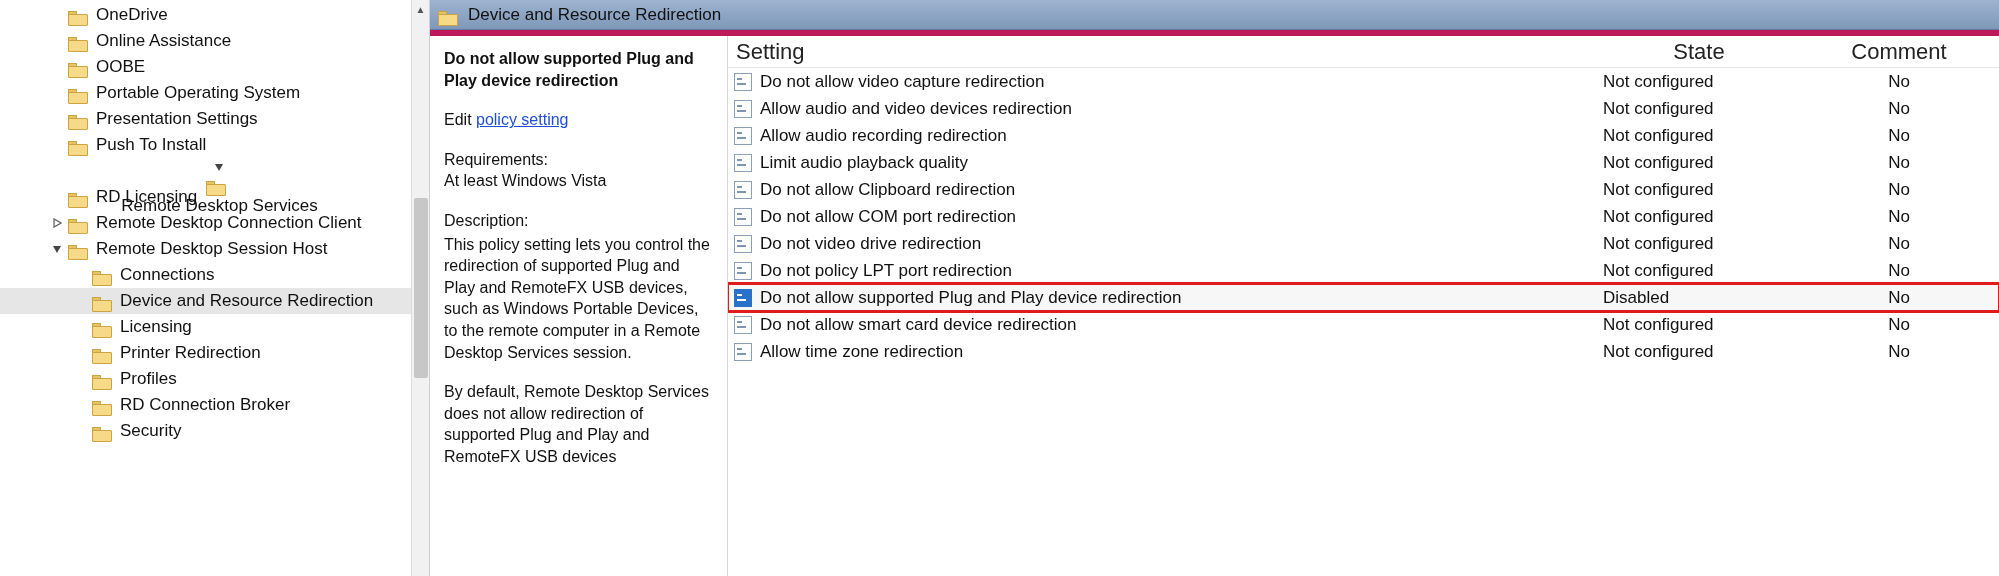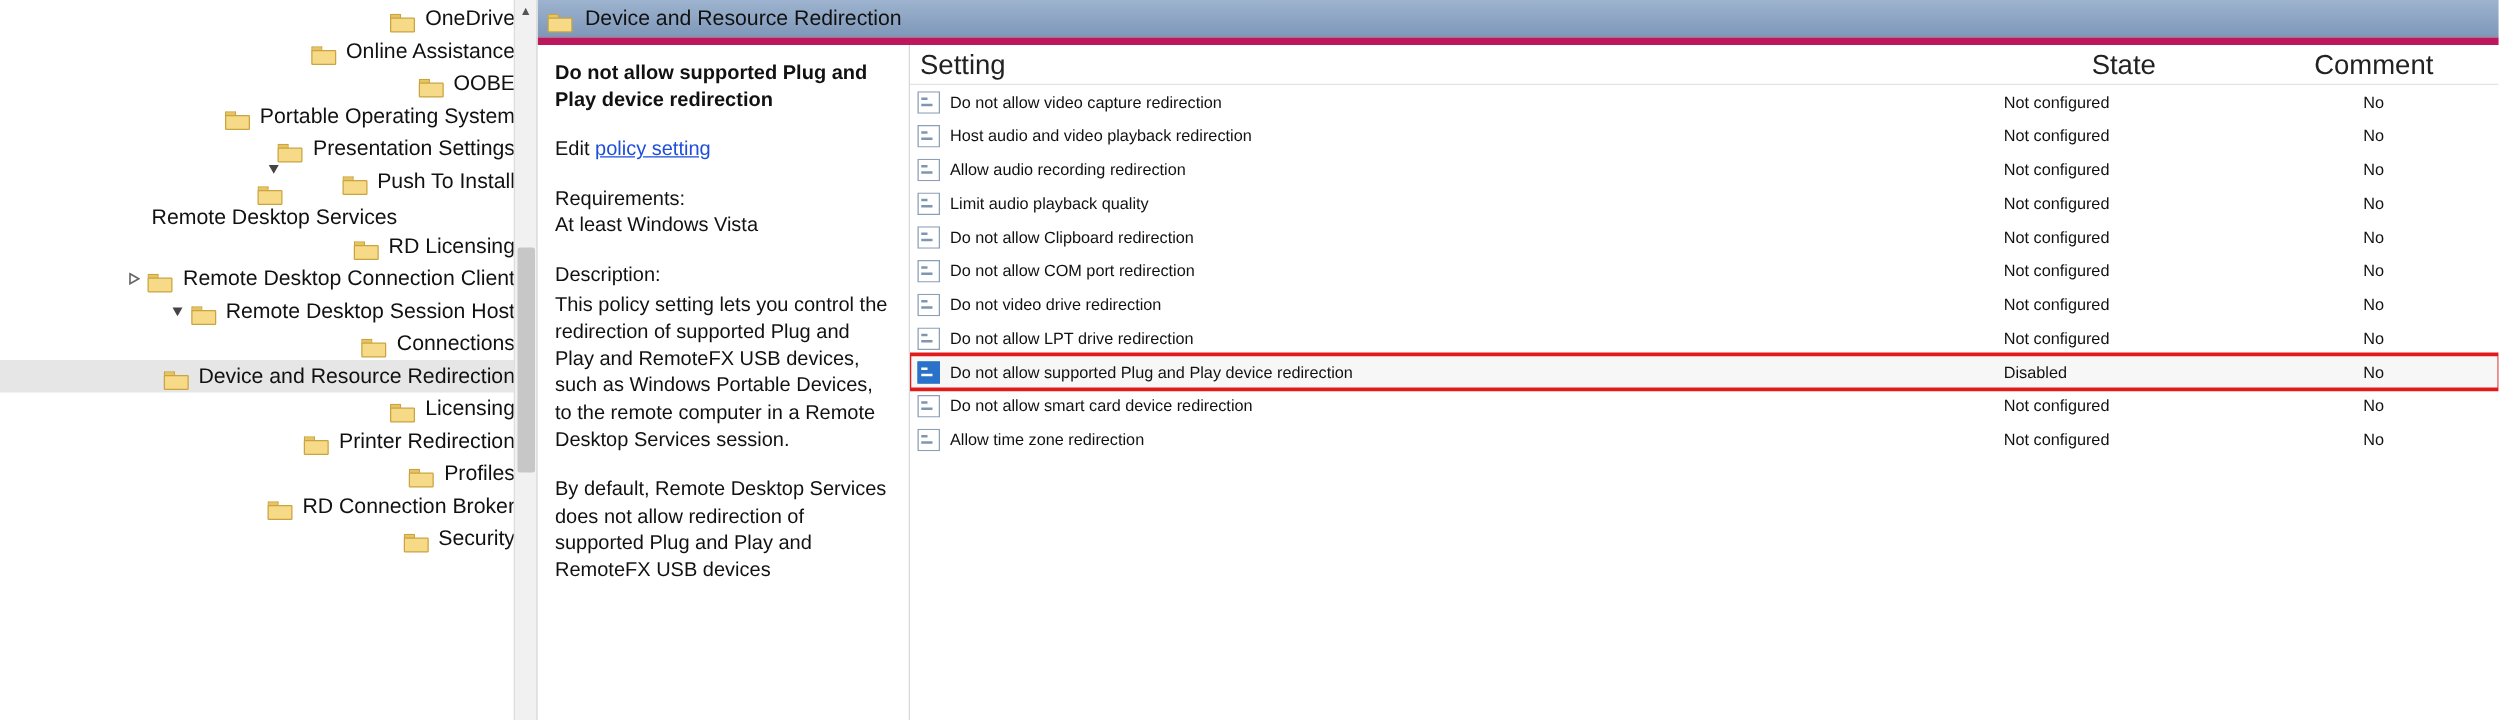--- a/index.html
+++ b/index.html
@@ -27,21 +27,20 @@
   .tree {
     padding-top: 2px;
   }
   .tree-row {
     display: flex;
     align-items: center;
     height: 26px;
     padding-left: 4px;
     white-space: nowrap;
     cursor: default;
-    justify-content: flex-end;
   }
   .tree-row.selected .twisty,
   .tree-row.selected .fld,
   .tree-row.selected .lbl {
     
   }
   .tree-row.selected {
     background: #e6e6e6;
   }
   .twisty {
@@ -177,21 +176,21 @@
   }
   .col-setting{ flex:1; padding-left:8px; }
   .col-state  { width:200px; text-align:center; }
   .col-comment{ width:200px; text-align:center; }
 
   .list-body{ }
   .list-row{
     display:flex;
     align-items:center;
     height:27px;
-    font-size:13px;
+    font-size:17px;
   }
   .list-row .cell-setting{
     flex:1;
     display:flex;
     align-items:center;
     padding-left:6px;
     white-space:nowrap;
     overflow:hidden;
   }
   .list-row .cell-state  { width:200px; padding-left:4px; }
@@ -379,21 +378,21 @@
             <div class="cell-setting">
               <span class="policy-icon"></span>
               <span>Do not allow video capture redirection</span>
             </div>
             <div class="cell-state">Not configured</div>
             <div class="cell-comment">No</div>
           </div>
           <div class="list-row">
             <div class="cell-setting">
               <span class="policy-icon"></span>
-              <span>Host audio and video playback redirection</span>
+              <span>Allow audio and video devices redirection</span>
             </div>
             <div class="cell-state">Not configured</div>
             <div class="cell-comment">No</div>
           </div>
           <div class="list-row">
             <div class="cell-setting">
               <span class="policy-icon"></span>
               <span>Allow audio recording redirection</span>
             </div>
             <div class="cell-state">Not configured</div>
@@ -427,21 +426,21 @@
             <div class="cell-setting">
               <span class="policy-icon"></span>
               <span>Do not video drive redirection</span>
             </div>
             <div class="cell-state">Not configured</div>
             <div class="cell-comment">No</div>
           </div>
           <div class="list-row">
             <div class="cell-setting">
               <span class="policy-icon"></span>
-              <span>Do not allow LPT drive redirection</span>
+              <span>Do not policy LPT port redirection</span>
             </div>
             <div class="cell-state">Not configured</div>
             <div class="cell-comment">No</div>
           </div>
           <div class="list-row highlight">
             <div class="cell-setting">
               <span class="policy-icon sel"></span>
               <span>Do not allow supported Plug and Play device redirection</span>
             </div>
             <div class="cell-state">Disabled</div>

